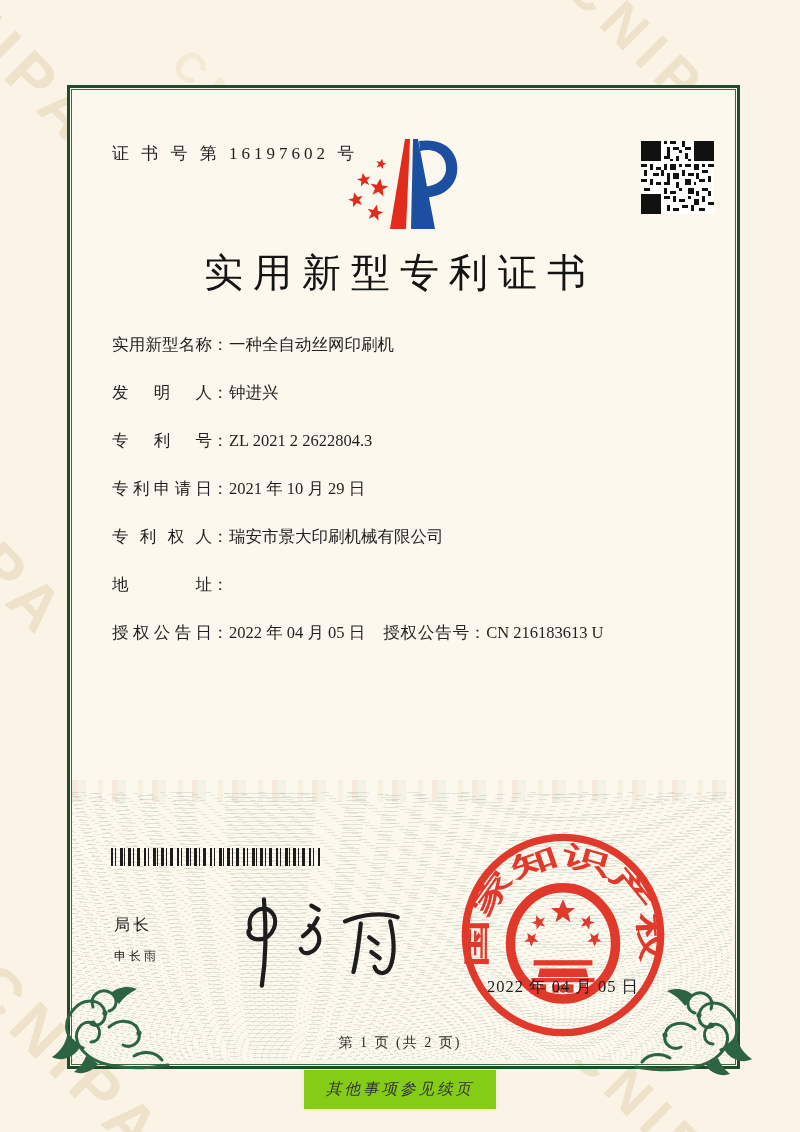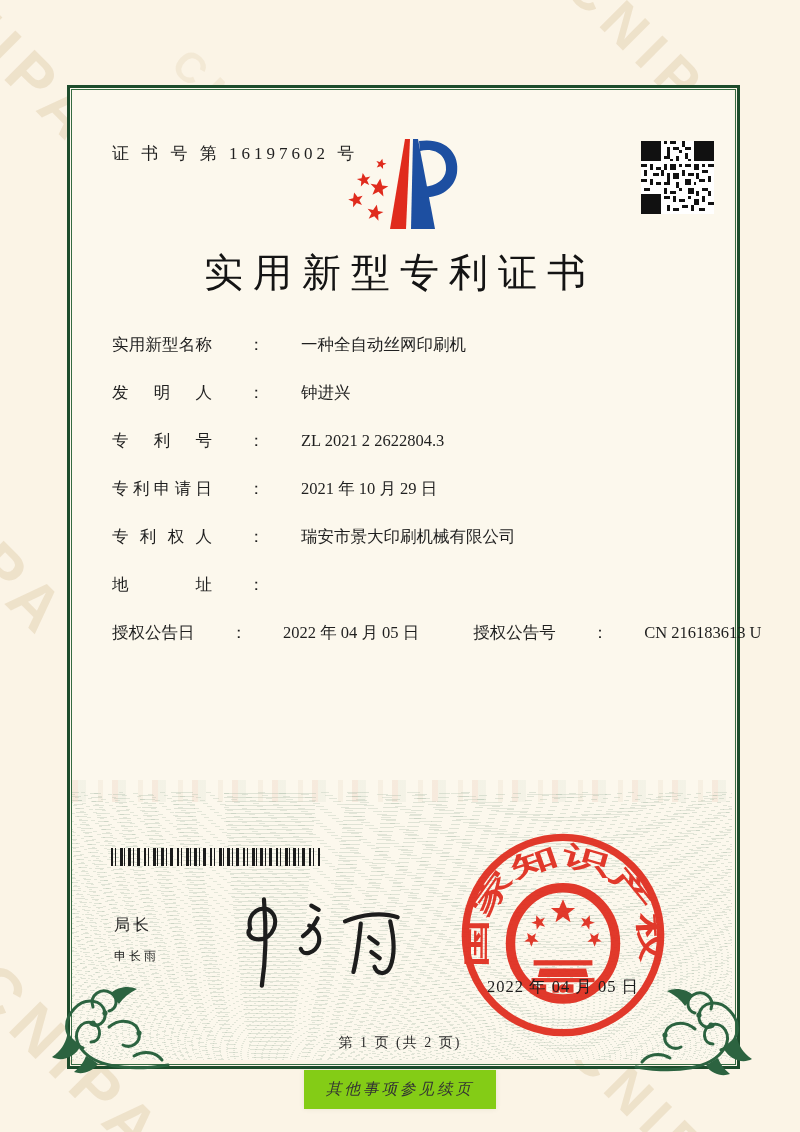--- a/index.html
+++ b/index.html
@@ -32,21 +32,21 @@
   .frame-inner{position:absolute;left:1px;top:1px;right:1px;bottom:1px;border:1px solid #356b42;}
   .flourish{z-index:2;}
   
   .cert-no{left:112px;top:142px;font-size:17px;letter-spacing:4px;z-index:2;}
   .logo{left:347px;top:131px;z-index:2;}
   .qr{left:641px;top:141px;z-index:2;}
   .title{left:0;right:0;top:246px;text-align:center;font-size:39px;font-weight:normal;
     letter-spacing:10px;z-index:2;color:#141414;}
   
   .fields{left:112px;top:321px;width:586px;z-index:2;font-size:16.5px;}
-  .row{height:48px;display:flex;align-items:center;white-space:nowrap;gap:36px;}
+  .row{height:48px;display:flex;align-items:center;white-space:nowrap;}
   .lbl{display:inline-block;width:100px;text-align:justify;text-align-last:justify;}
   .colon{display:inline-block;width:17px;}
   .grp2{margin-left:18px;}
   
   .body-text{left:112px;top:655px;width:578px;z-index:2;font-size:16px;line-height:1.72;
     color:#3a3a3a;text-align:justify;}
   .body-text p{margin:0;text-indent:2em;font-style:italic;}
   
   .barcode{left:111px;top:848px;width:209px;height:18px;z-index:2;
     background:repeating-linear-gradient(90deg,

